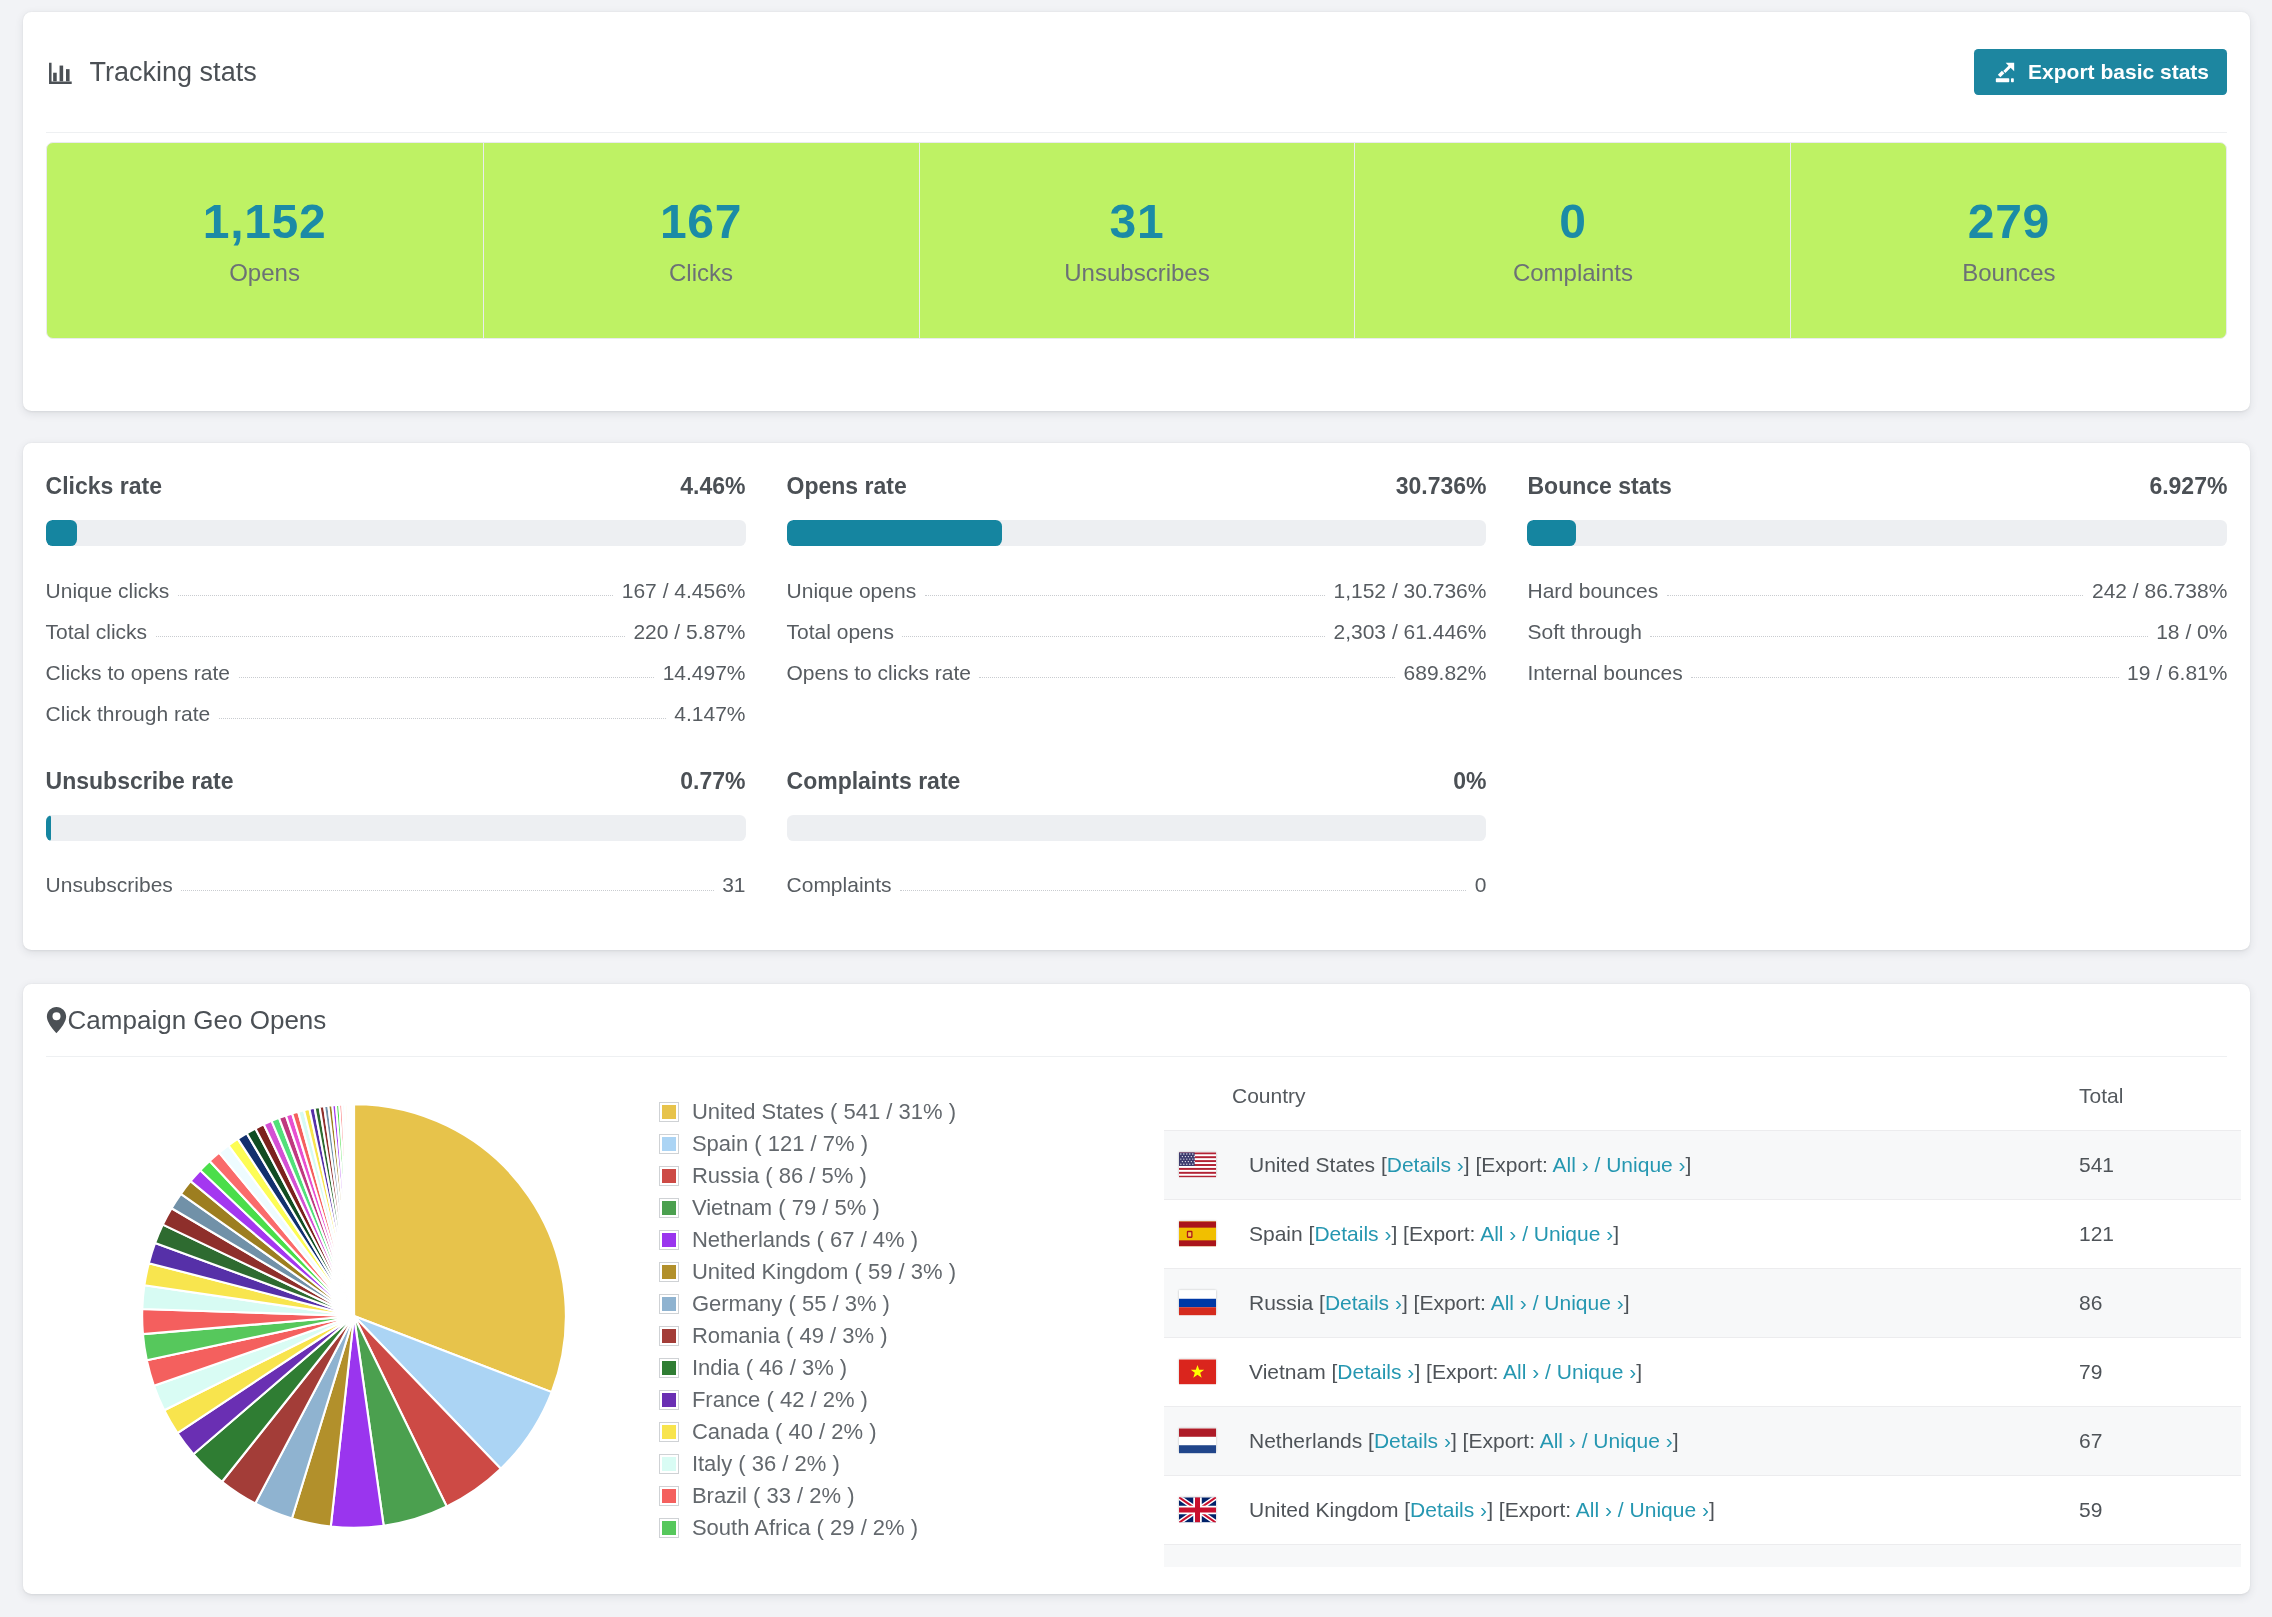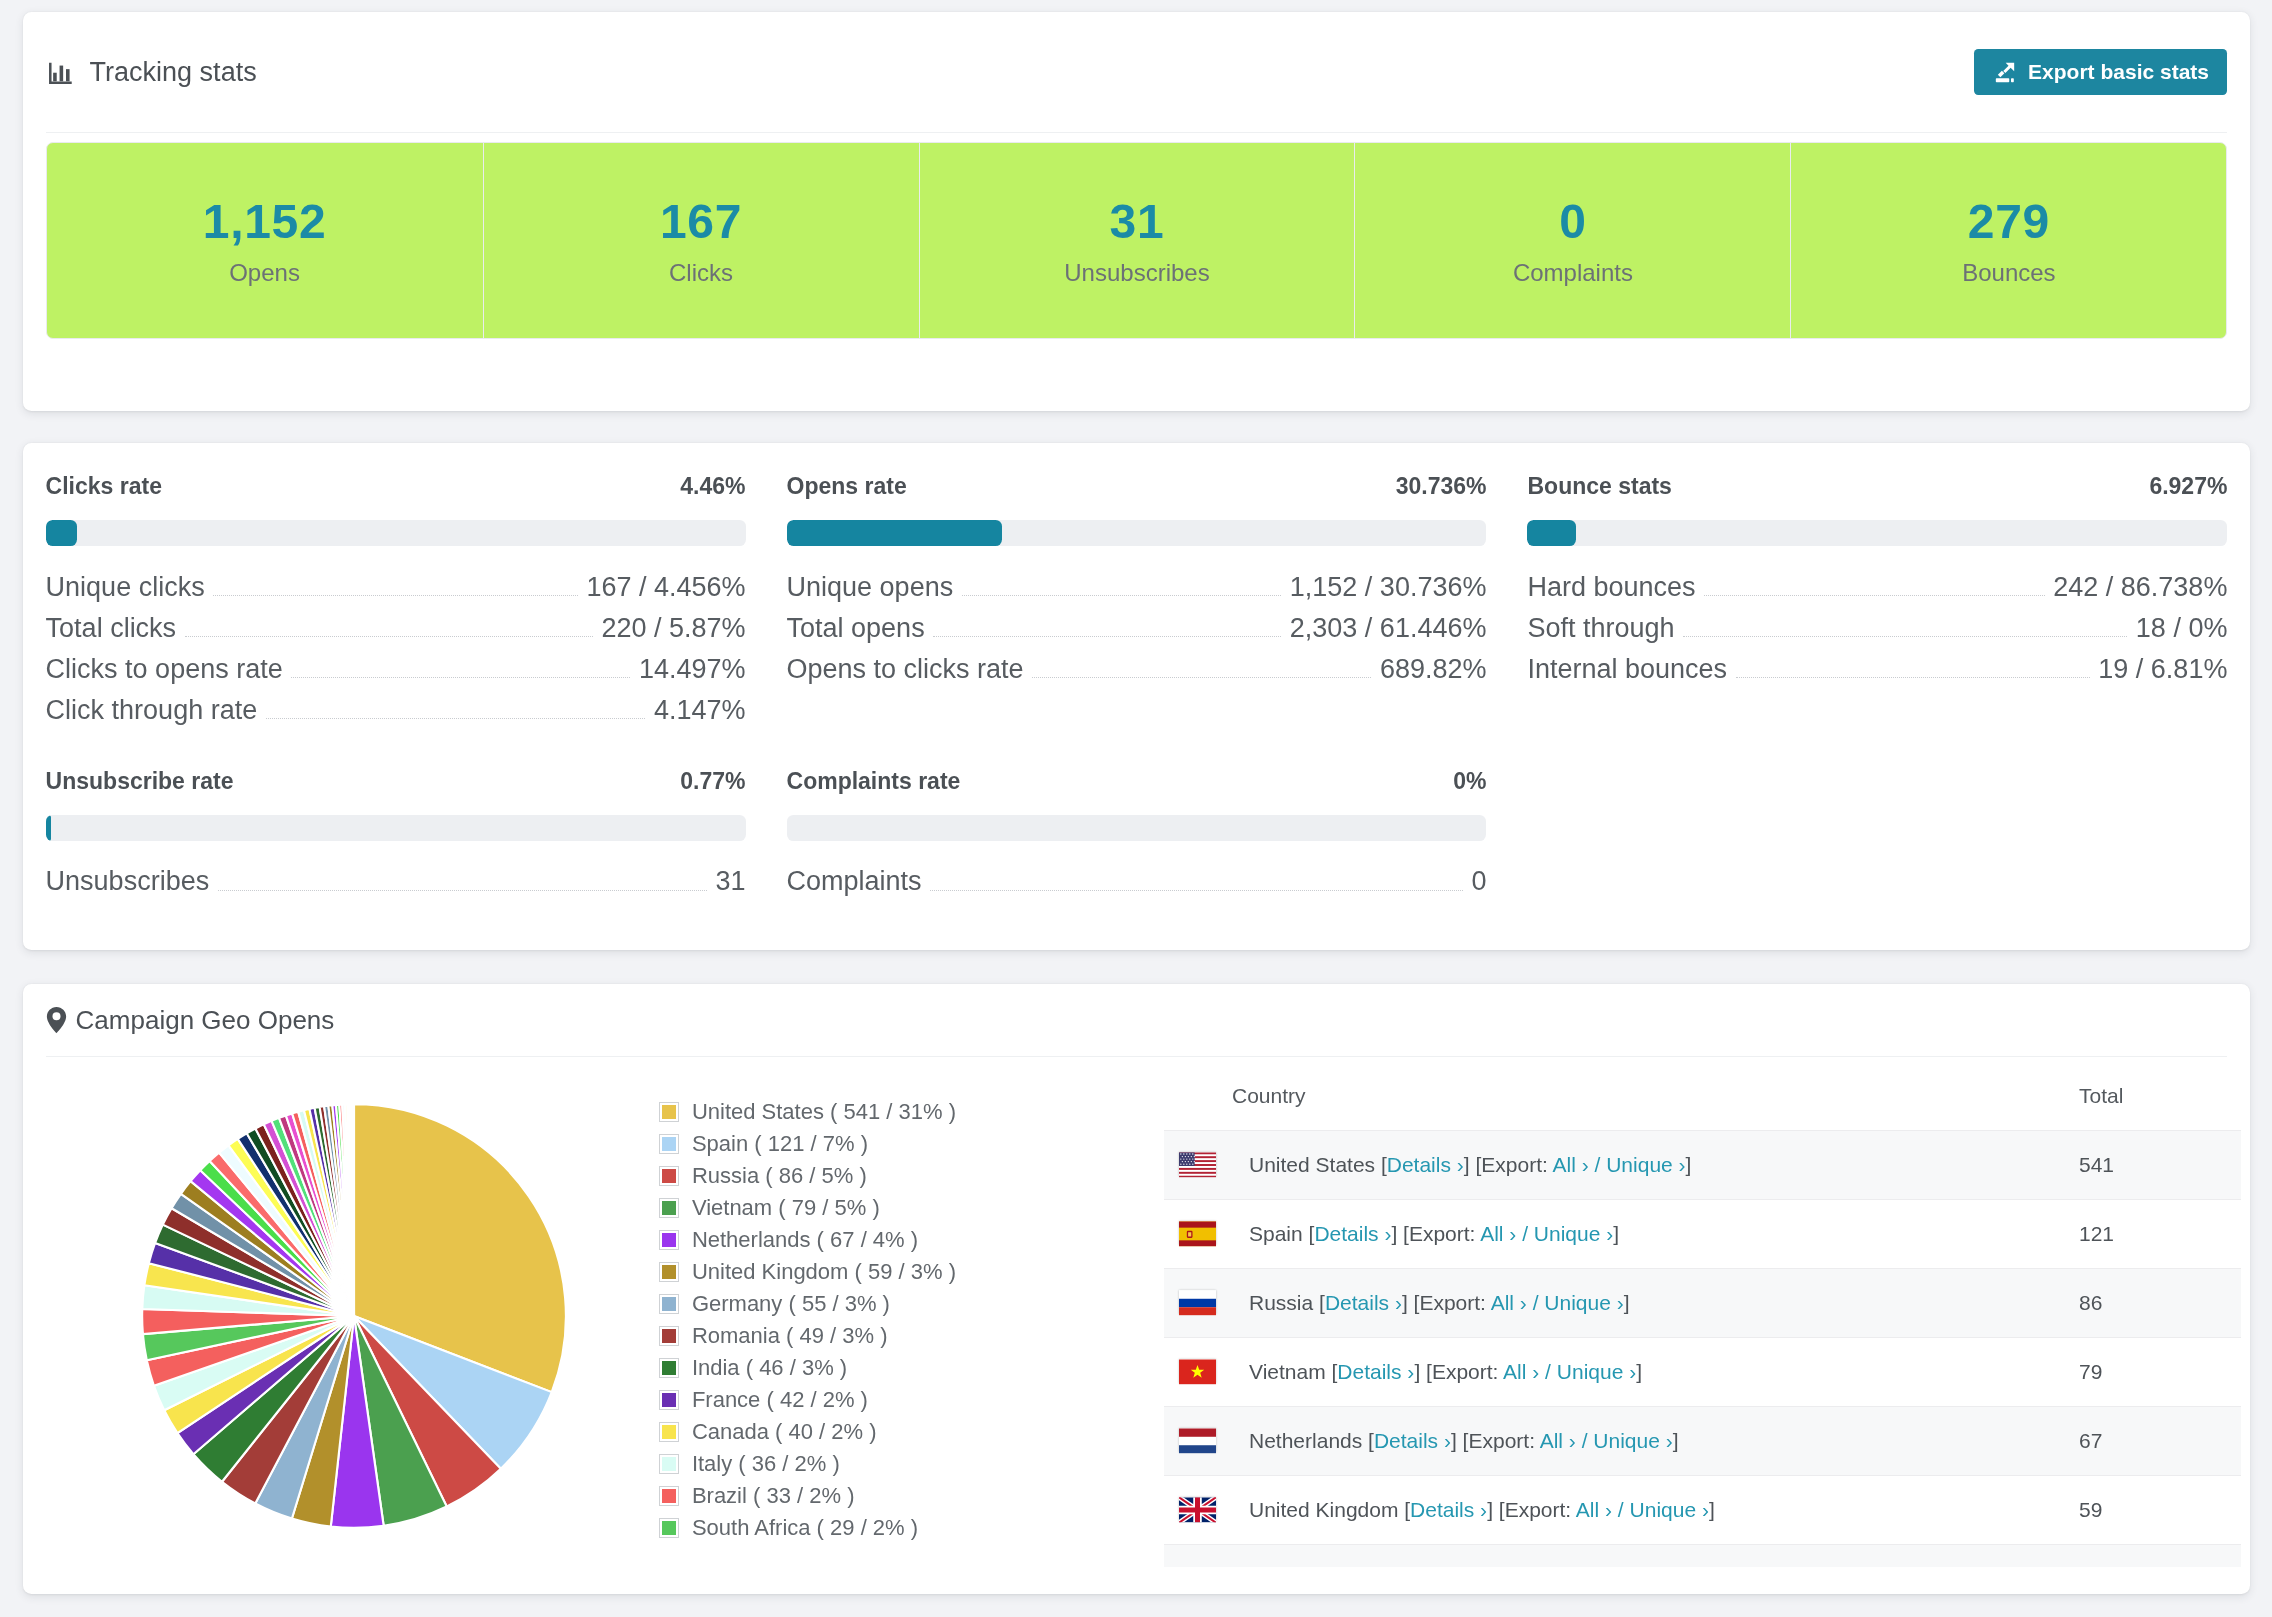--- a/index.html
+++ b/index.html
@@ -42,26 +42,26 @@
   .stat-label{font-size:24px;color:#6c7176;margin-top:10px;}
 
   
   #card-rates{padding:30px 22.6px;box-sizing:border-box;display:grid;
     grid-template-columns:repeat(3,1fr);column-gap:41px;row-gap:42px;align-content:start;}
   .rate-head{display:flex;justify-content:space-between;align-items:baseline;}
   .rate-title,.rate-value{font-size:23px;font-weight:700;color:#4b5055;}
   .bar{height:26px;border-radius:6.4px;background:#edeff2;margin-top:20px;overflow:hidden;}
   .bar-fill{height:100%;background:#1585a0;border-radius:6.4px;}
   .srows{margin-top:15.5px;}
-  .srow{display:flex;align-items:flex-end;height:41px;font-size:27px;color:#575c61;}
+  .srow{display:flex;align-items:flex-end;height:41px;font-size:21px;color:#575c61;}
   .srow .lbl,.srow .val{white-space:nowrap;}
   .srow .dots{flex:1;border-bottom:1.4px dotted #c9ccd0;margin:0 8.5px 6.4px 8.5px;}
 
   
-  .geo-header{display:flex;align-items:center;gap:9px;height:72px;margin:0 22.6px;
+  .geo-header{display:flex;align-items:center;gap:1px;height:72px;margin:0 22.6px;
     border-bottom:1.4px solid #eef0f2;font-size:26px;color:#4b5055;text-align:right;}
   #geo-pie{position:absolute;left:105px;top:106px;}
   #geo-legend{position:absolute;left:636px;top:112px;}
   .lg-item{display:flex;align-items:center;gap:12.7px;height:32px;font-size:22px;color:#63686d;}
   .lg-swatch{flex:none;width:14px;height:14px;border:0.7px solid #cfd2d5;background:#fff;padding:2.1px;}
   .lg-swatch i{display:block;width:100%;height:100%;}
   #geo-table{position:absolute;left:1141px;top:78px;width:1077px;height:505px;overflow:hidden;font-size:21px;}
   .geo-thead{position:relative;height:68px;color:#54595e;}
   .geo-thead .th-country{position:absolute;left:68px;top:50%;transform:translateY(-50%);}
   .geo-thead .th-total{position:absolute;left:915px;top:50%;transform:translateY(-50%);}

